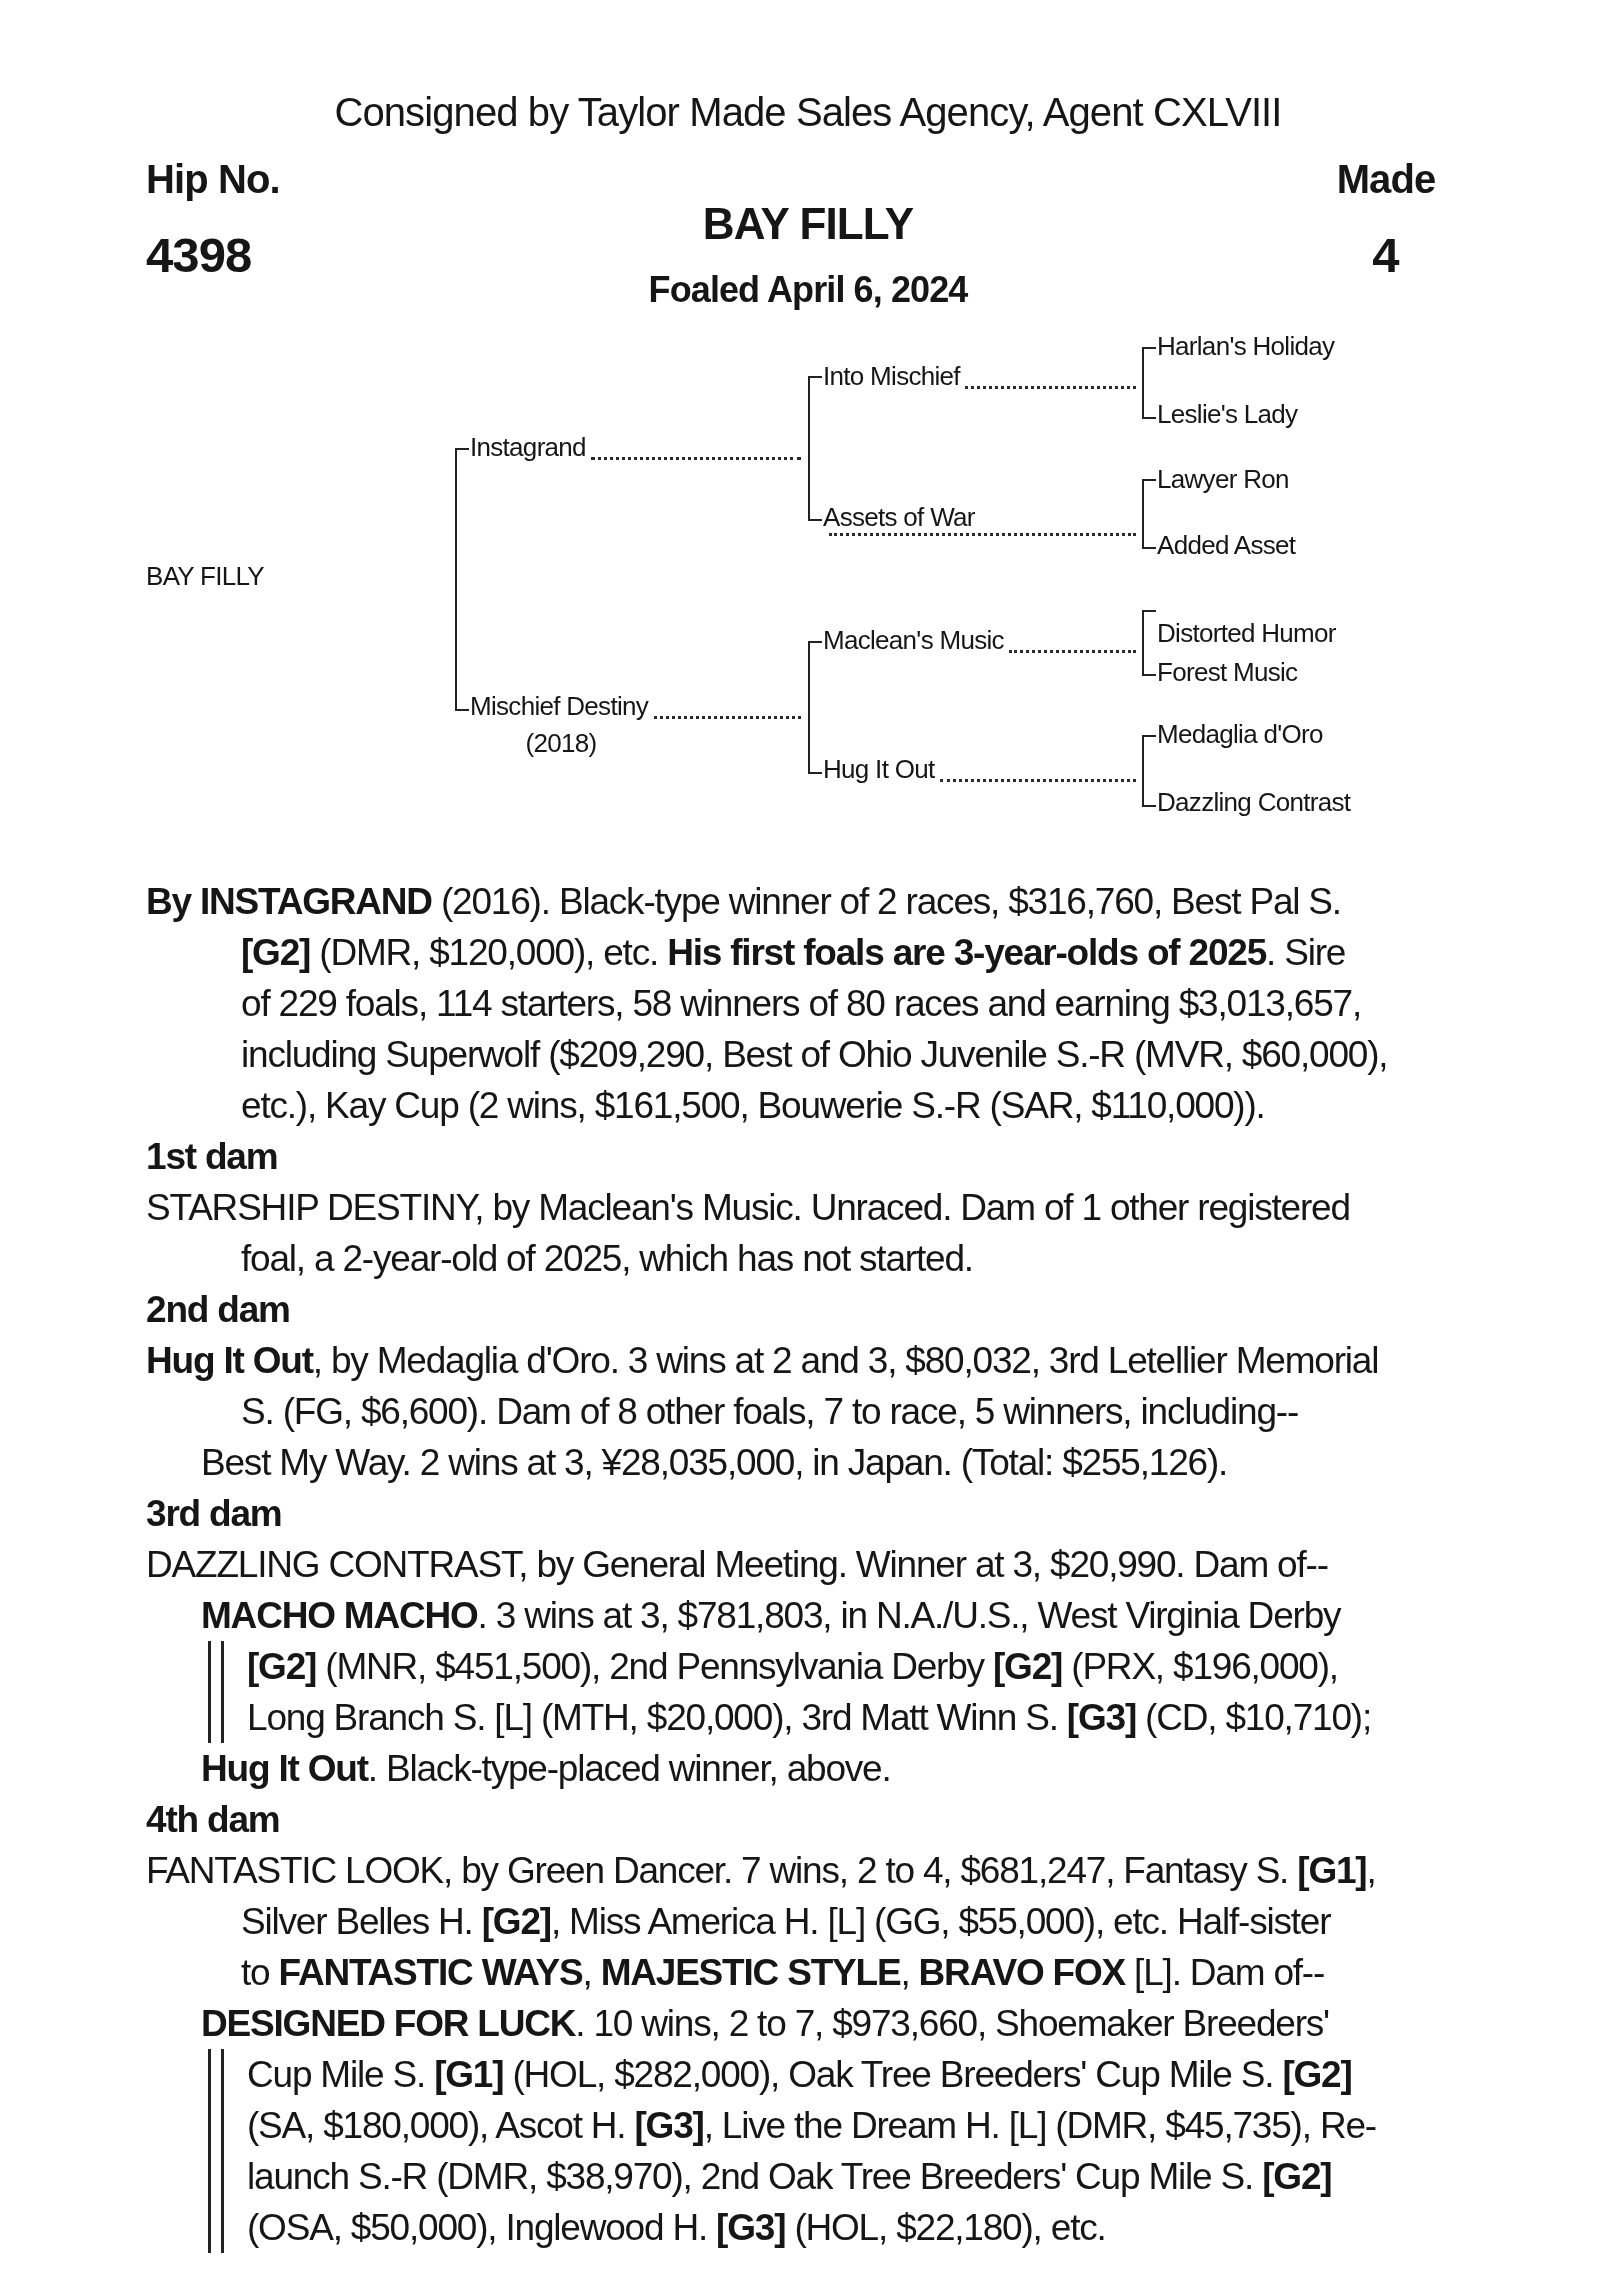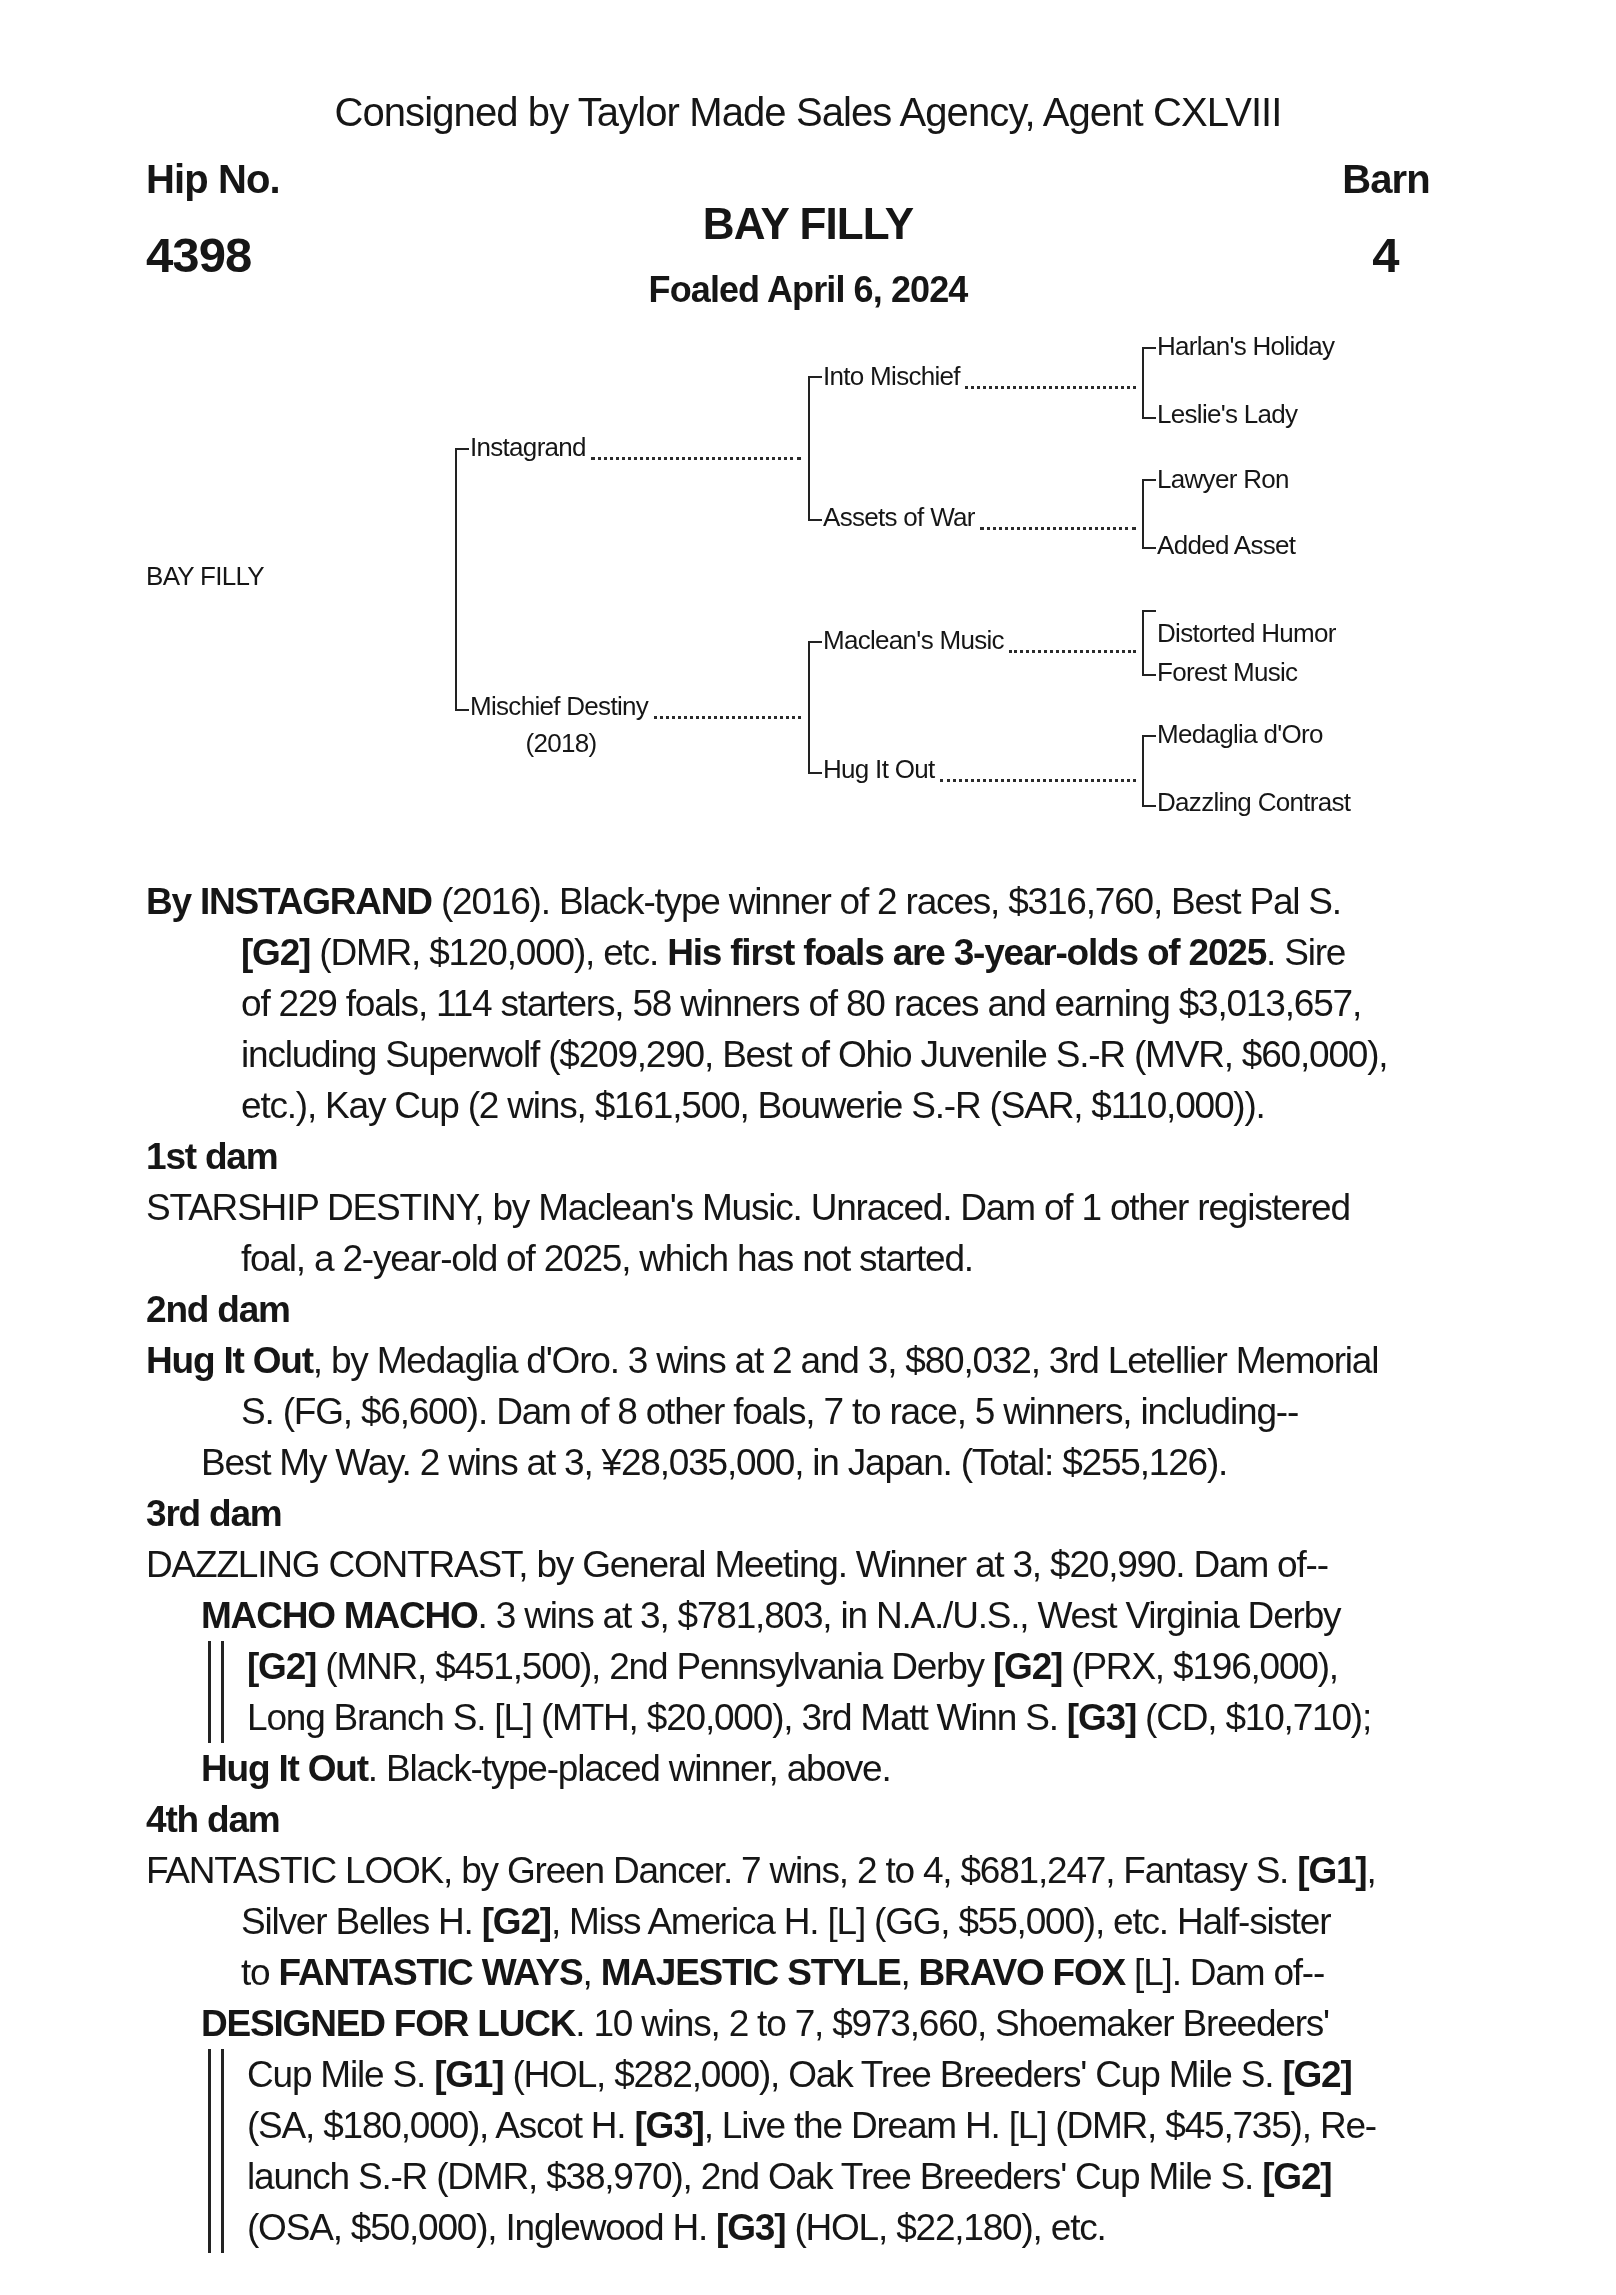--- a/index.html
+++ b/index.html
@@ -36,41 +36,41 @@
   .iw1{padding-left:101px;}
   .bar{position:absolute;top:0;bottom:0;width:2.8px;background:#232323;}
 </style>
 </head>
 <body>
 
 <div id="page">
   <div class="consignor">Consigned by Taylor Made Sales Agency, Agent CXLVIII</div>
   <div class="hip-label">Hip No.</div>
   <div class="hip-number">4398</div>
-  <div class="barn-block barn-label">Barn</div>
+  <div class="barn-block barn-label">Made</div>
   <div class="barn-block barn-number">4</div>
   <div class="page-title">BAY FILLY</div>
   <div class="foaled">Foaled April 6, 2024</div>
 
   <div id="tree">
       <div class="tnode" style="left: 146px; top: 561px;">BAY FILLY</div>
       <div class="trow" style="left: 470px; top: 432px; width: 333px;">
         <span class="nm">Instagrand</span>
         <span class="leader"></span>
       </div>
       <div class="trow" style="left: 470px; top: 691px; width: 333px;">
         <span class="nm">Mischief Destiny</span>
         <span class="leader"></span>
       </div>
       <div class="tyear" style="left: 485px; width: 152px; top: 728px;">(2018)</div>
       <div class="trow" style="left: 823px; top: 361px; width: 315px;">
         <span class="nm">Into Mischief</span>
         <span class="leader"></span>
       </div>
-      <div class="trow" style="left: 823px; top: 502px; width: 315px;">
+      <div class="trow" style="left: 823px; top: 502px; width: 315px; flex-direction: column;">
         <span class="nm">Assets of War</span>
         <span class="leader"></span>
       </div>
       <div class="trow" style="left: 823px; top: 625px; width: 315px;">
         <span class="nm">Maclean's Music</span>
         <span class="leader"></span>
       </div>
       <div class="trow" style="left: 823px; top: 754px; width: 315px;">
         <span class="nm">Hug It Out</span>
         <span class="leader"></span>

